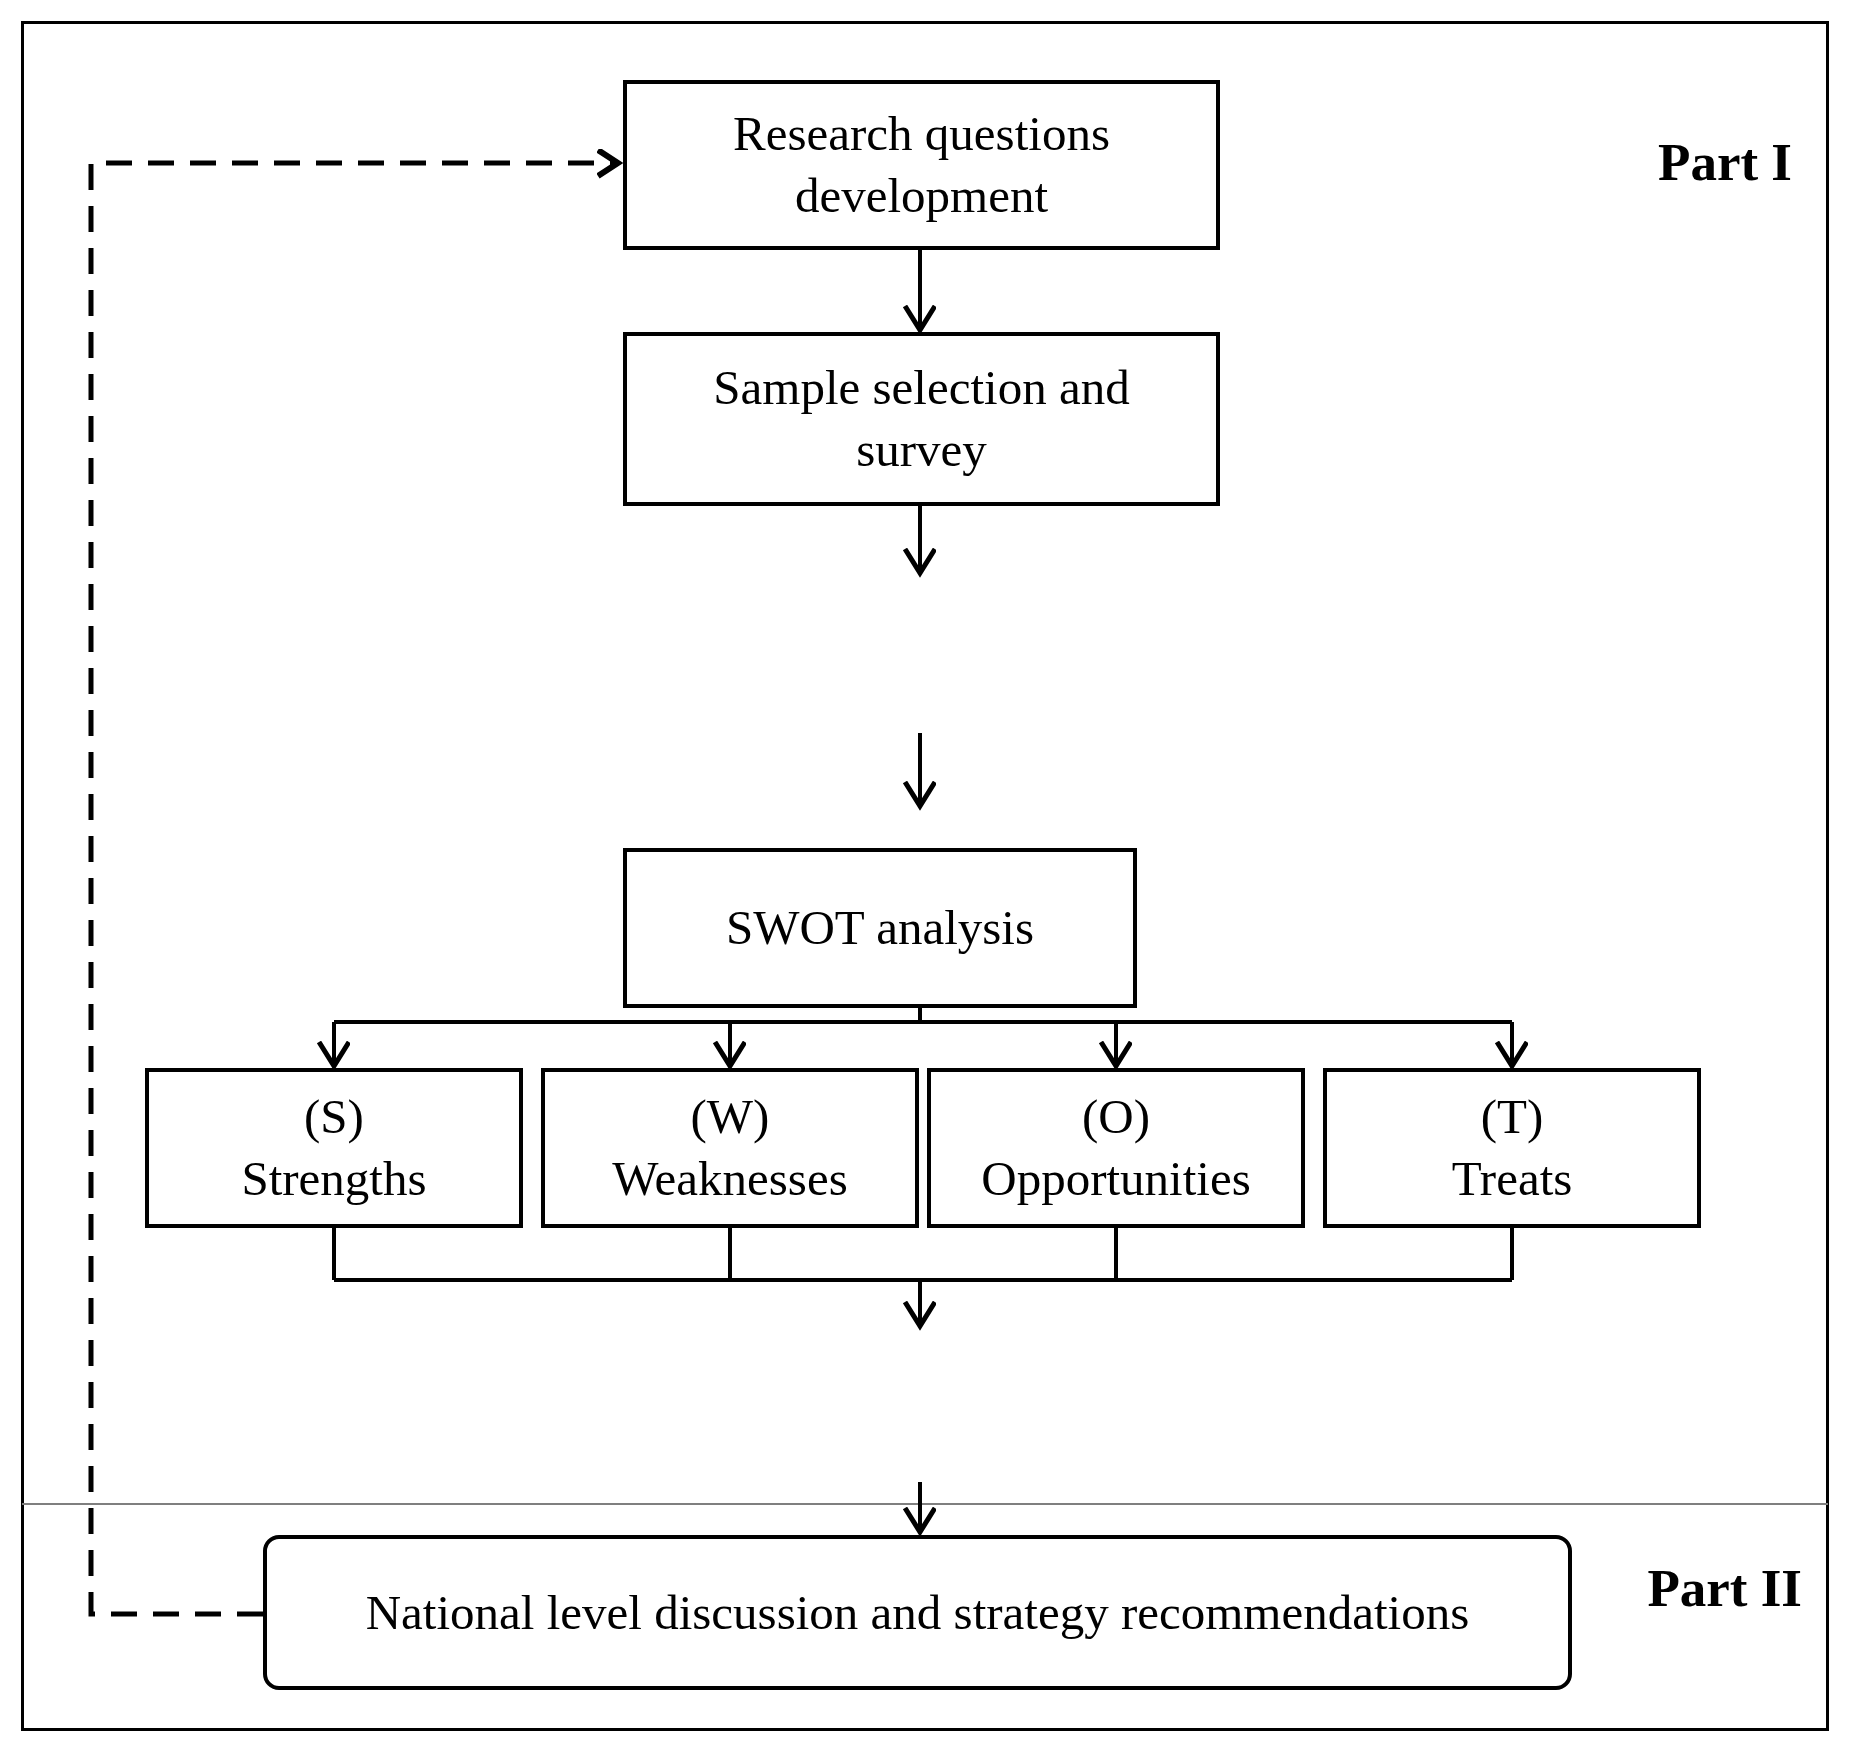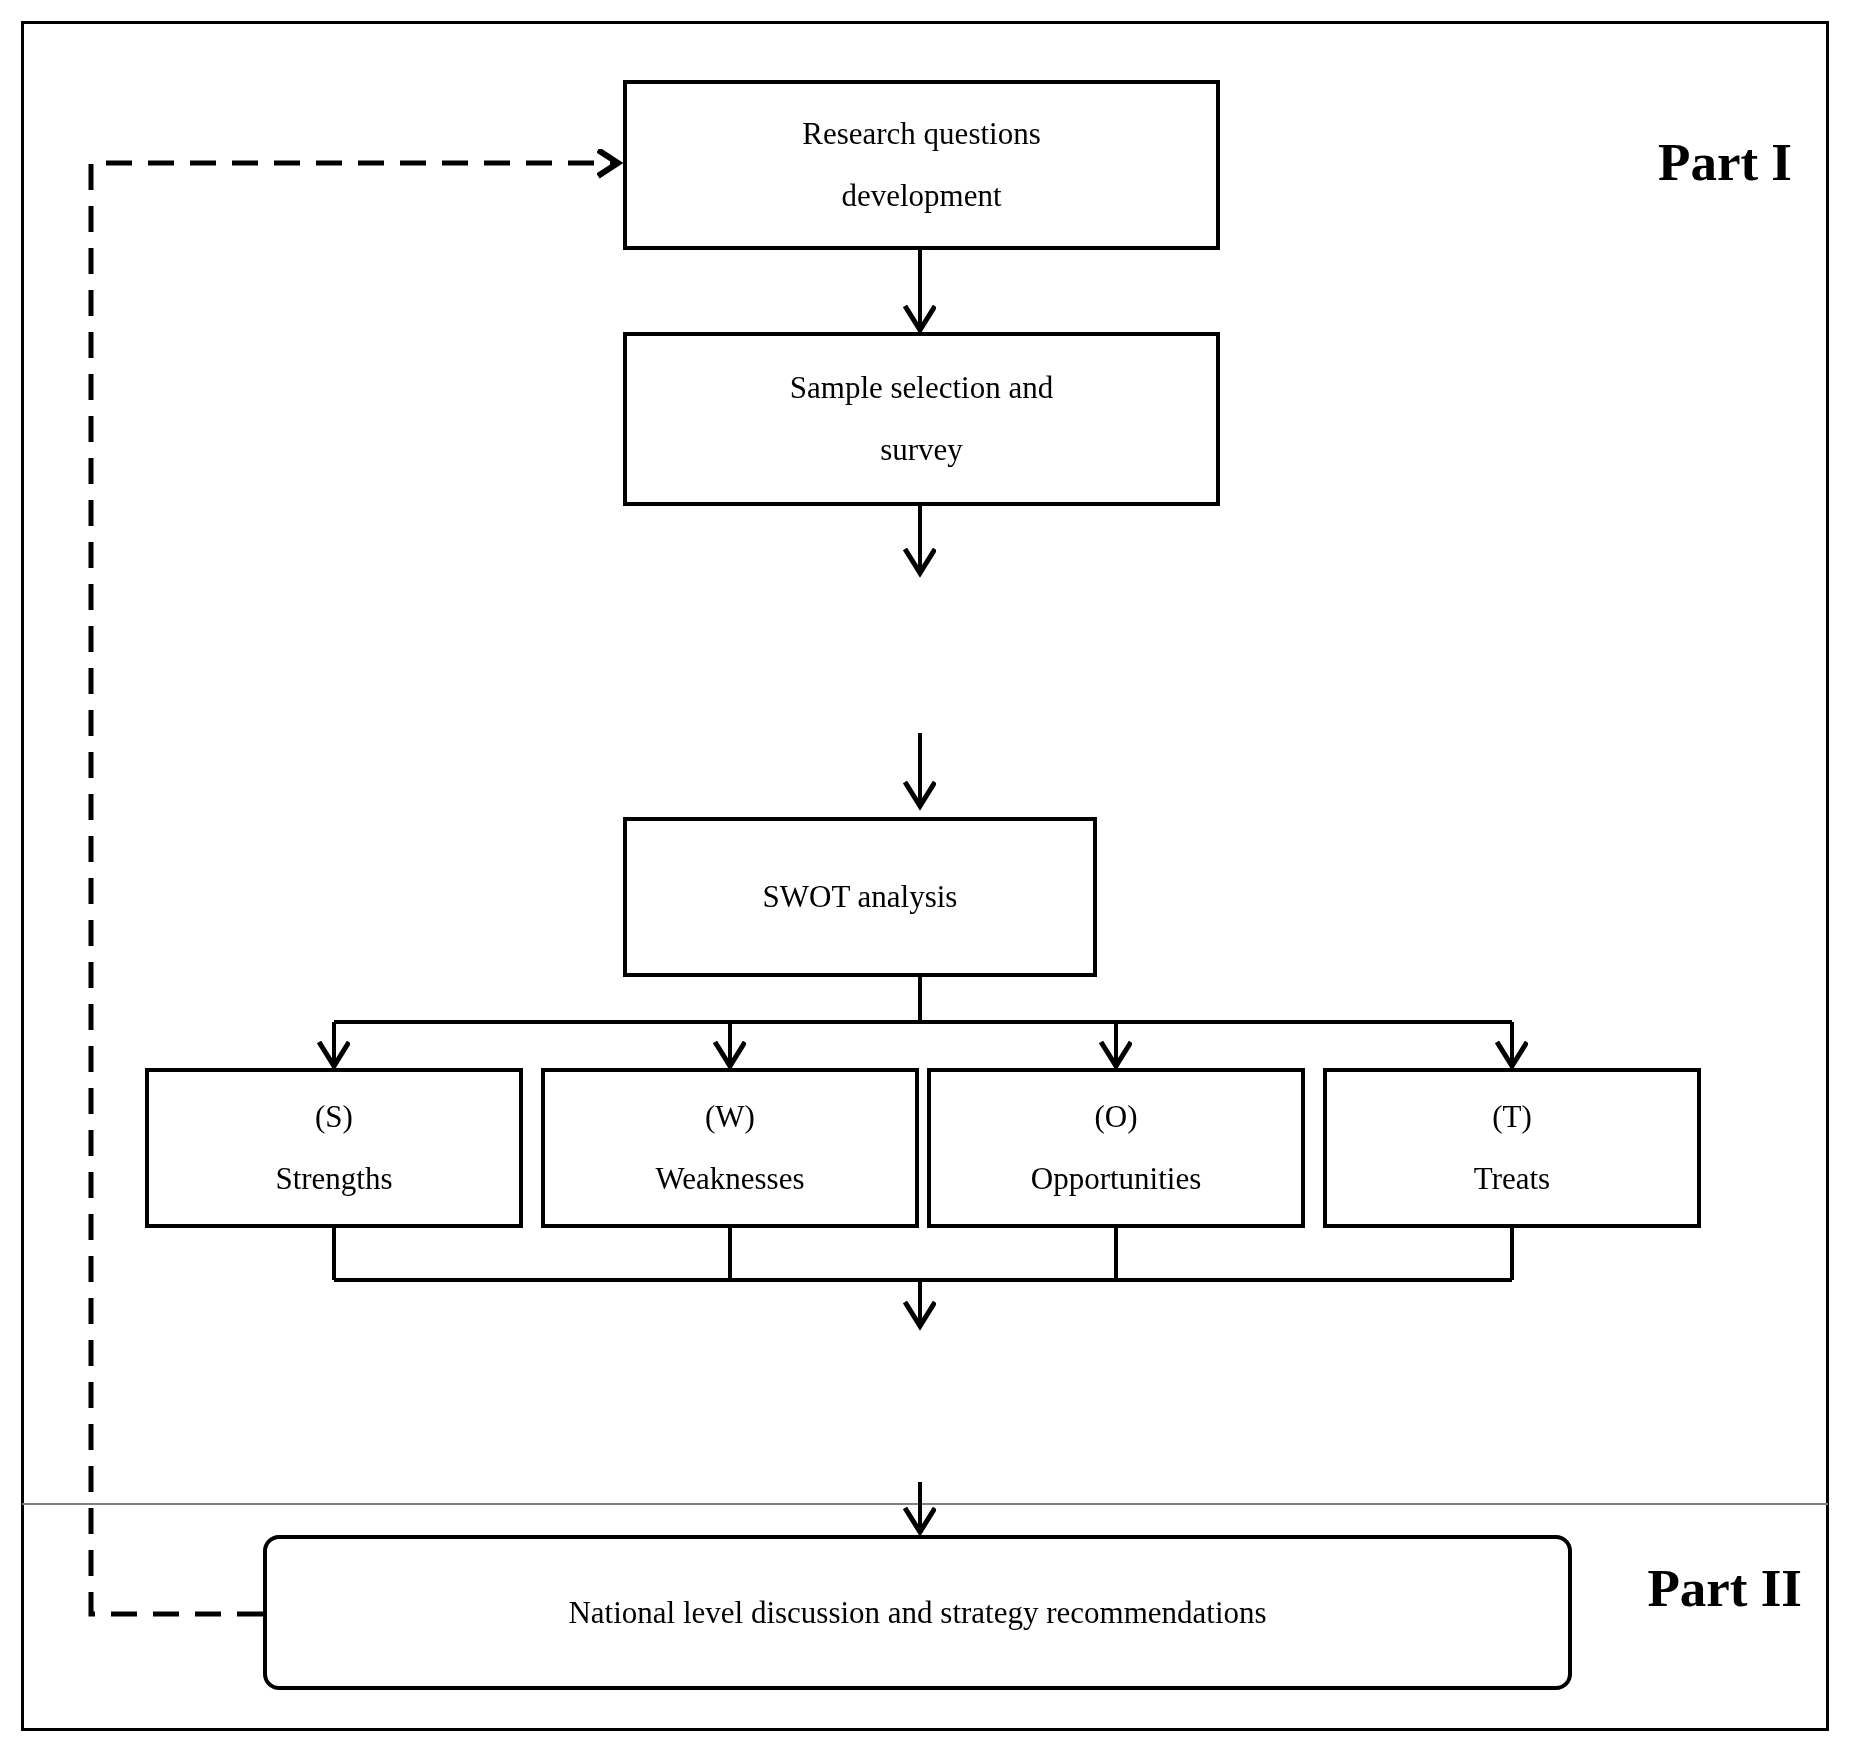--- a/index.html
+++ b/index.html
@@ -27,28 +27,28 @@
   }
   .node {
     position: absolute;
     box-sizing: border-box;
     border: 4px solid #000000;
     background: #ffffff;
     display: flex;
     align-items: center;
     justify-content: center;
     text-align: center;
-    font-size: 31px;
+    font-size: 49px;
     line-height: 62px;
     white-space: pre-line;
   }
   .n-research    { left: 623px;  top: 80px;   width: 597px;  height: 170px; }
   .n-sample      { left: 623px;  top: 332px;  width: 597px;  height: 174px; text-align: center; }
   .n-report      { left: 623px;  top: 575px;  width: 597px;  height: 158px; }
-  .n-swot        { left: 623px;  top: 817px;  width: 474px;  height: 160px; }
+  .n-swot        { left: 623px;  top: 848px;  width: 514px;  height: 160px; }
   .n-strengths   { left: 145px;  top: 1068px; width: 378px;  height: 160px; }
   .n-weaknesses  { left: 541px;  top: 1068px; width: 378px;  height: 160px; }
   .n-opportunities { left: 927px; top: 1068px; width: 378px; height: 160px; }
   .n-threats     { left: 1323px; top: 1068px; width: 378px;  height: 160px; }
   .n-provincial  { left: 568px;  top: 1329px; width: 708px;  height: 153px; }
   .n-national    { left: 263px;  top: 1535px; width: 1309px; height: 155px; border-radius: 16px; }
   .part-label {
     position: absolute;
     font-weight: bold;
     font-size: 53px;

